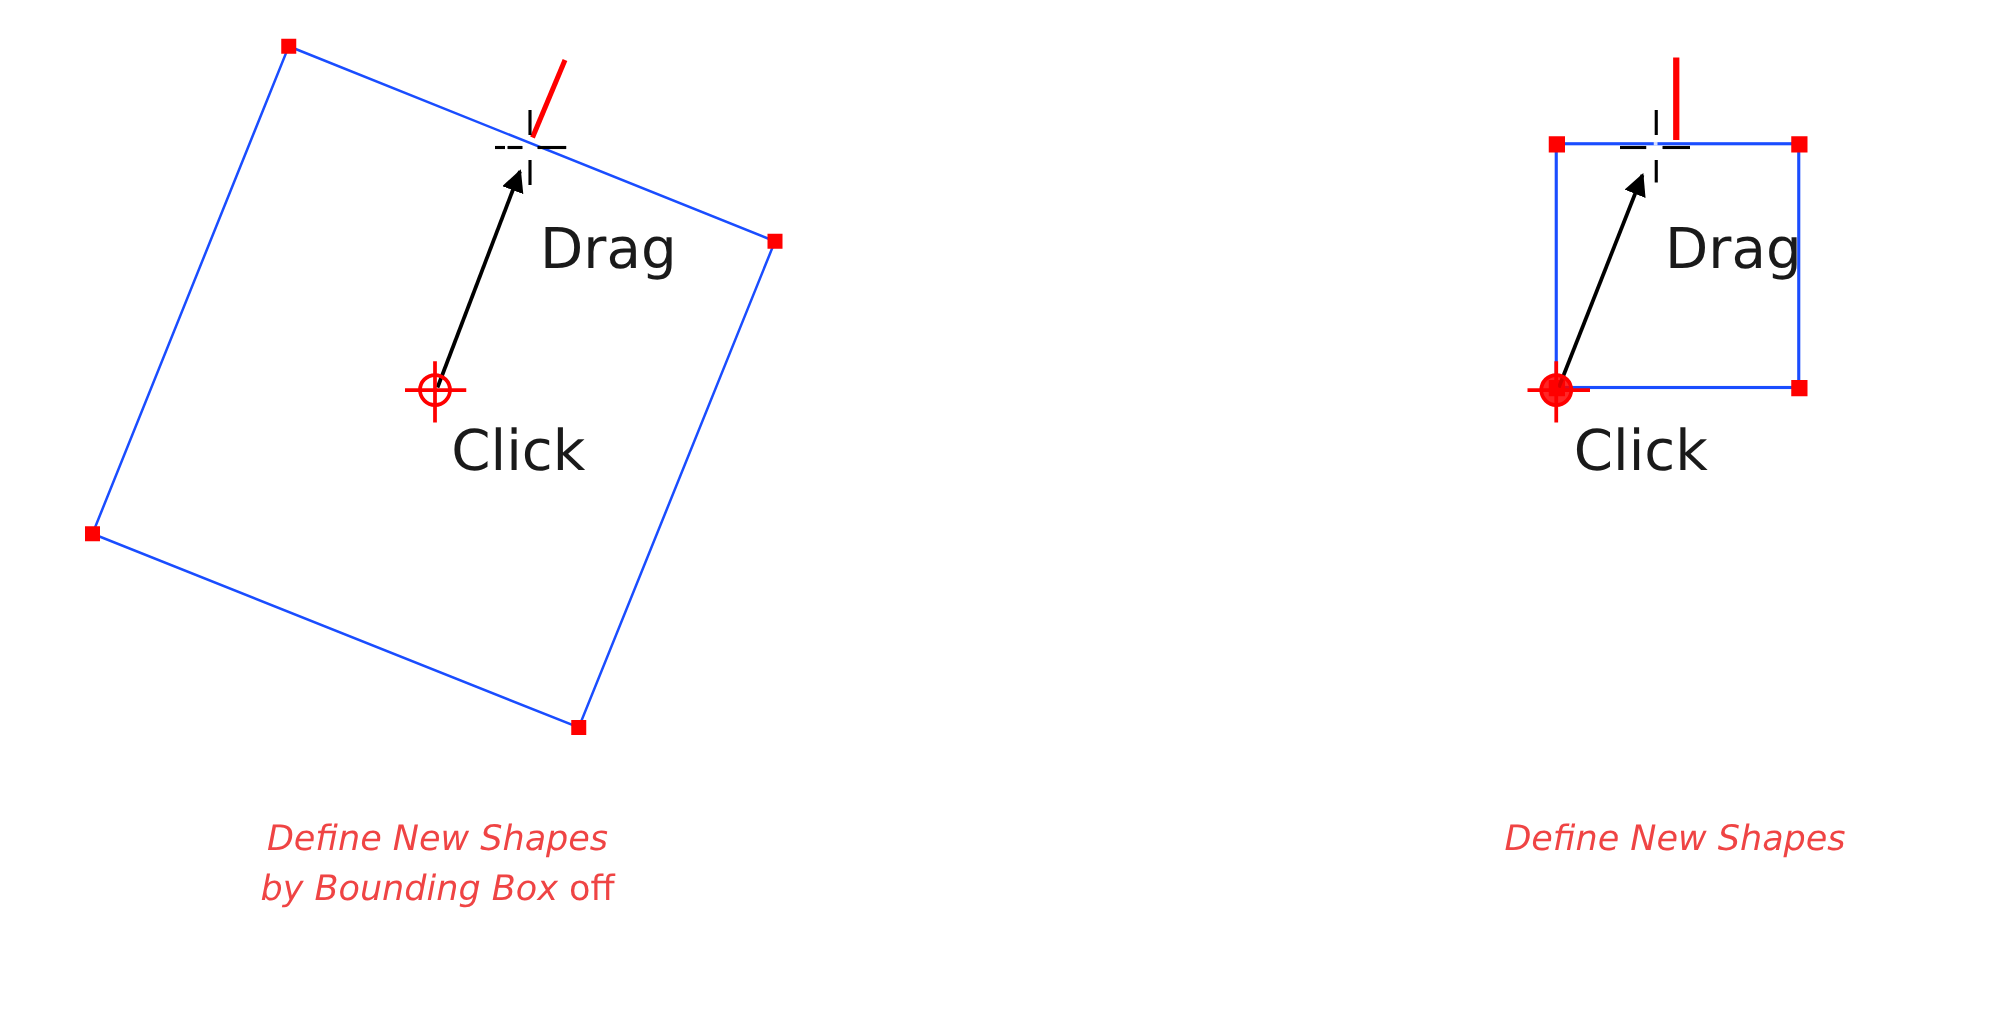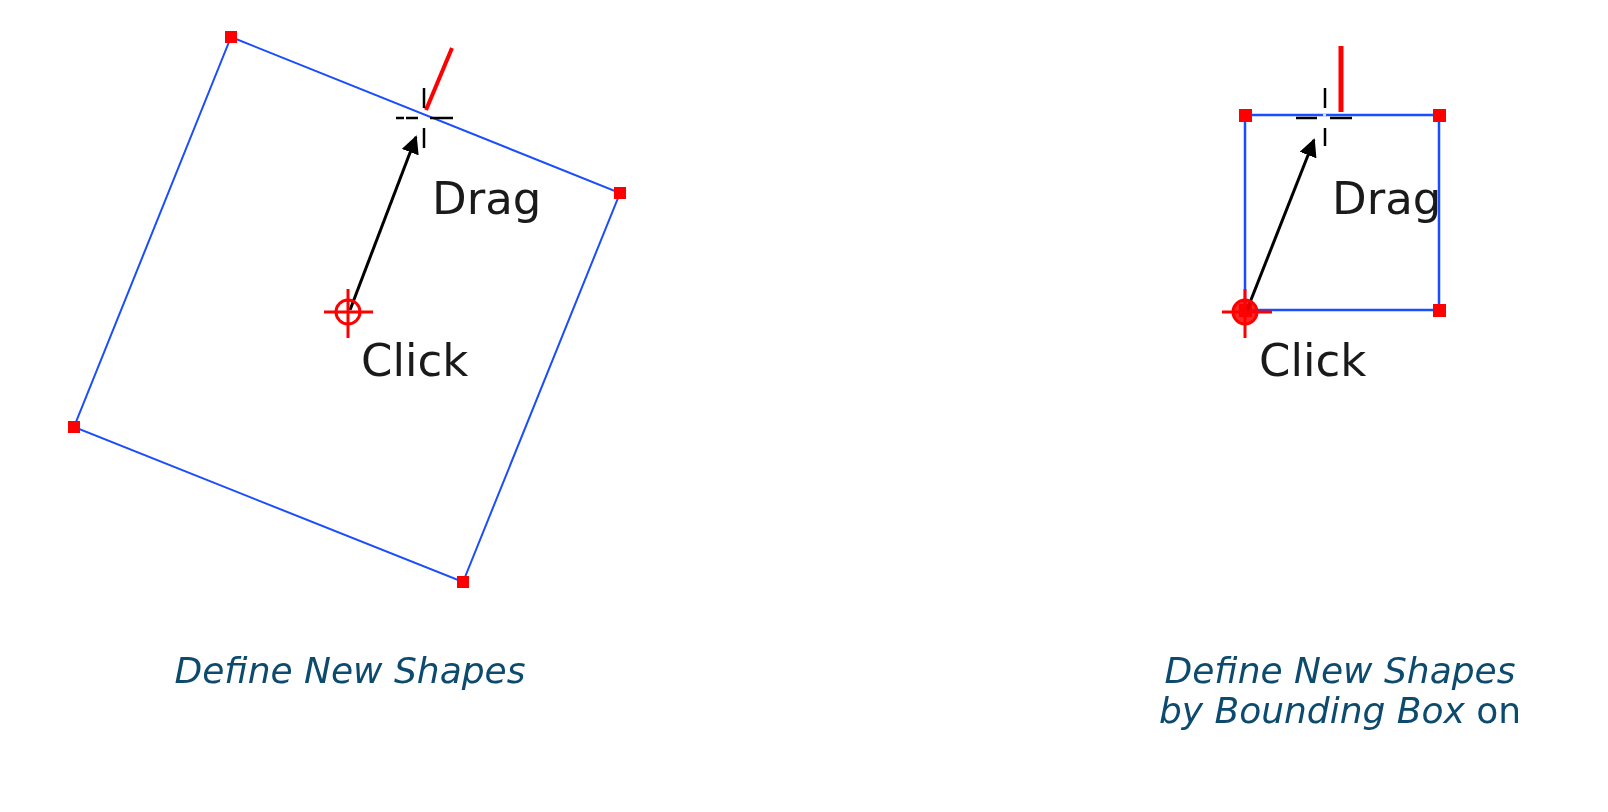--- a/index.html
+++ b/index.html
@@ -1,20 +1,20 @@
 <!DOCTYPE html>
 <html><head>
 <meta charset="utf-8">
 <style>
   html, body { margin:0; padding:0; background:#ffffff; }
   body { width:1608px; height:812px; position:relative; overflow:hidden;
          font-family: "DejaVu Sans", sans-serif; }
   svg.canvas { position:absolute; left:0; top:0; }
   .lbl { position:absolute; font-size:45px; color:#1a1a1a; white-space:nowrap; line-height:1; }
-  .caption { position:absolute; font-size:36px; color:#0c4a6e; text-align:center; line-height:40px; white-space:nowrap; }
+  .caption { position:absolute; font-size:28px; color:#ef4444; text-align:center; line-height:40px; white-space:nowrap; }
   .caption i { font-style: italic; }
 </style>
 </head>
 <body>
 
 <svg class="canvas" width="1608" height="812" viewBox="0 0 1608 812">
   <defs>
     <marker id="arrowhead" viewBox="0 0 10 10" refX="9" refY="5" markerWidth="6" markerHeight="6" orient="auto-start-reverse">
       <path d="M0,0 L10,5 L0,10 z" fill="#000"></path>
     </marker>
@@ -71,20 +71,20 @@
       <line x1="1222" y1="312" x2="1272" y2="312"></line>
       <line x1="1245" y1="289" x2="1245" y2="338"></line>
     </g>
   </g>
 </svg>
 
 <div class="lbl" style="left:432px; top:176px;">Drag</div>
 <div class="lbl" style="left:361px; top:338px;">Click</div>
 <div class="caption" style="left:150px; top:651px; width:400px;">
   <div><i>Define New Shapes</i></div>
+  <div><i>by Bounding Box</i> <span>off</span></div>
 </div>
 
 <div class="lbl" style="left:1332px; top:176px;">Drag</div>
 <div class="lbl" style="left:1259px; top:338px;">Click</div>
 <div class="caption" style="left:1140px; top:651px; width:400px;">
   <div><i>Define New Shapes</i></div>
-  <div><i>by Bounding Box</i> <span>on</span></div>
 </div>
 
 </body></html>

